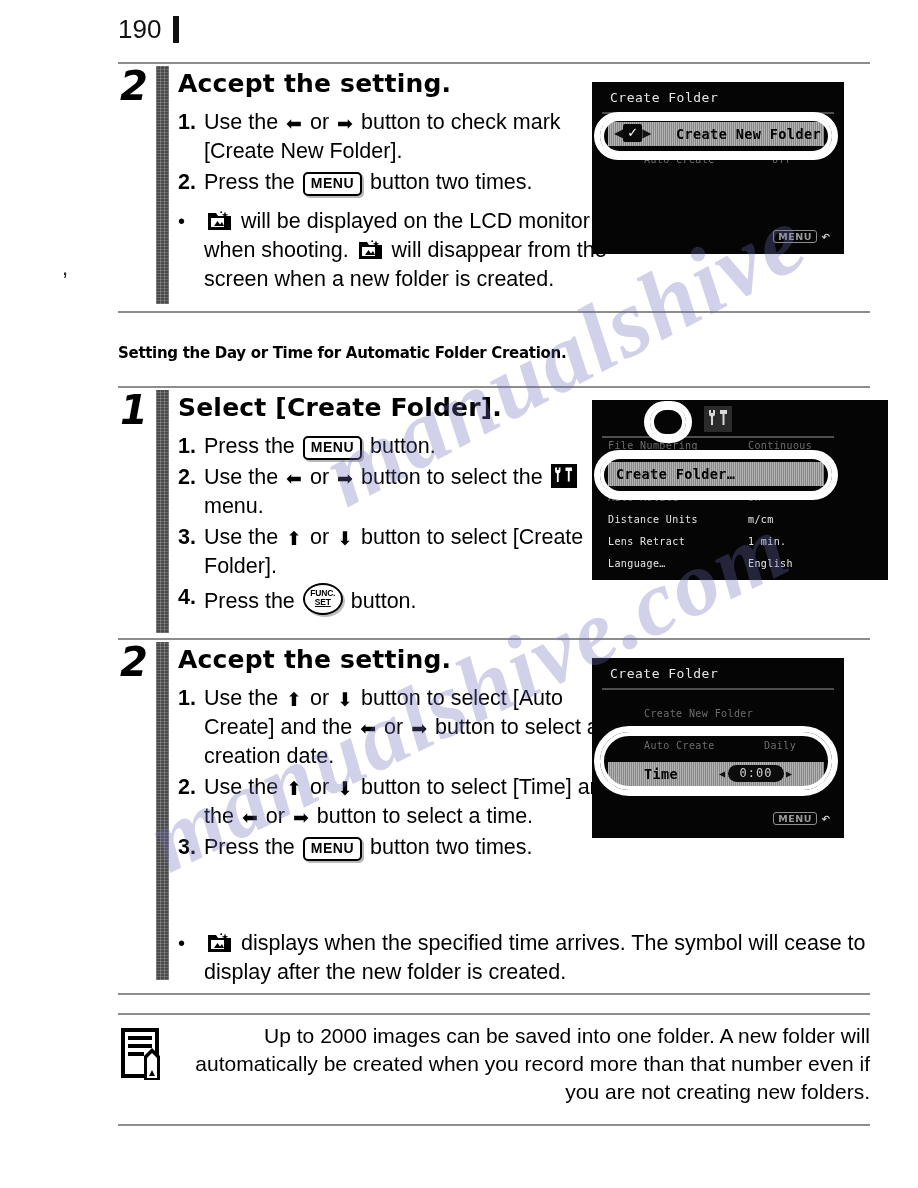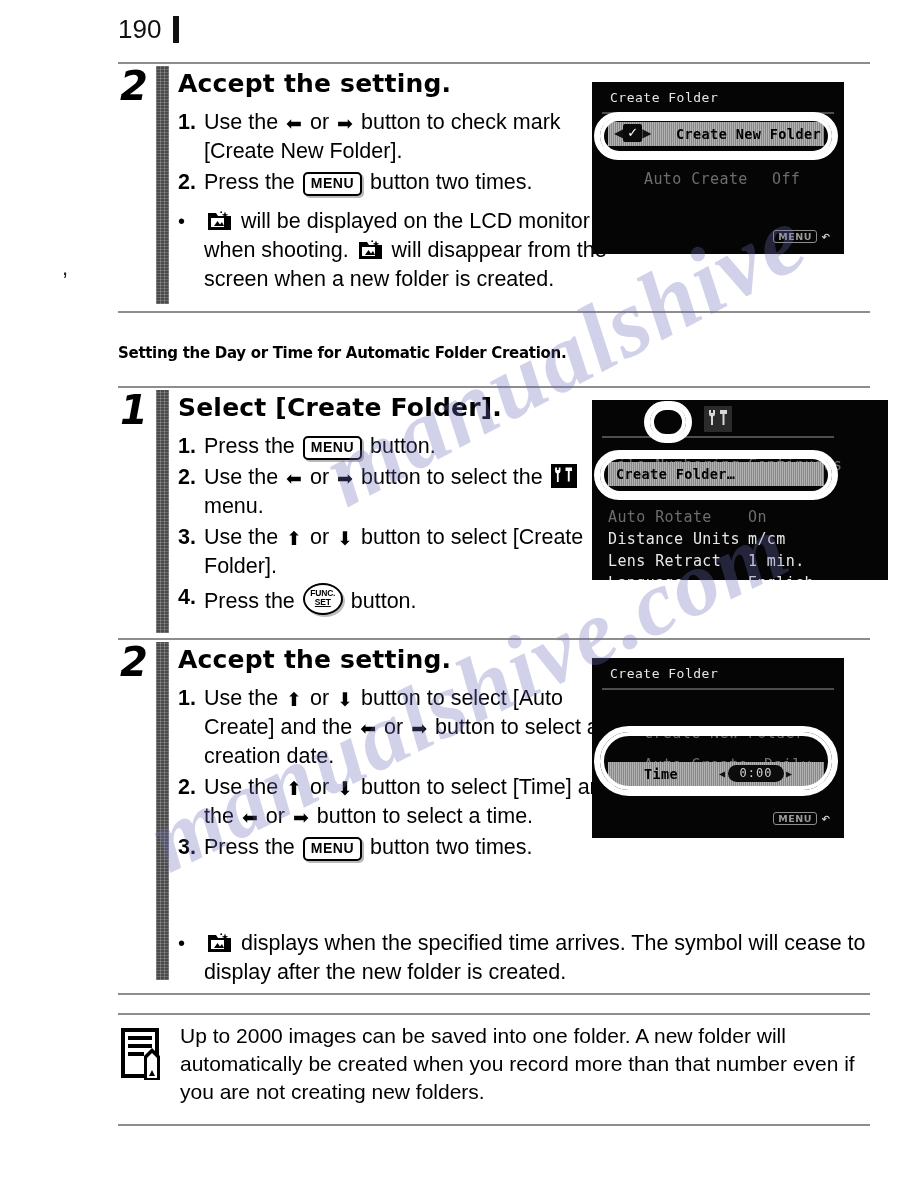--- a/index.html
+++ b/index.html
@@ -235,24 +235,23 @@
     letter-spacing: 0.5px;
   }
   .lcd-sep {
     position: absolute;
     height: 2px;
     background: #4e4e4e;
   }
   .lcd-row {
     position: absolute;
     display: flex;
-    font-size: 15px;
+    font-size: 10px;
     letter-spacing: 0.4px;
     white-space: nowrap;
-    margin-top: 16px;
   }
   .lcd-row .lbl { }
   .lcd-row .val { position: absolute; }
   .lcd-row.dim { color: #6d6d6d; }
   .lcd-hl {
     position: absolute;
     background: #9a9a9a;
     background-image: repeating-linear-gradient(90deg, rgba(255,255,255,0.25) 0 1px, rgba(0,0,0,0.12) 1px 2px);
   }
   .lcd-hl-text {
@@ -321,20 +320,21 @@
   }
 
   
   .note {
     position: absolute;
     left: 118px;
     width: 752px;
     display: flex;
     align-items: flex-start;
     gap: 14px;
+    text-align: right;
   }
   .note-icon {
     flex: 0 0 auto;
     width: 48px; height: 56px;
     margin-top: 4px;
   }
   .note-text {
     font-size: 21px;
     line-height: 28px;
     flex: 1 1 auto;

